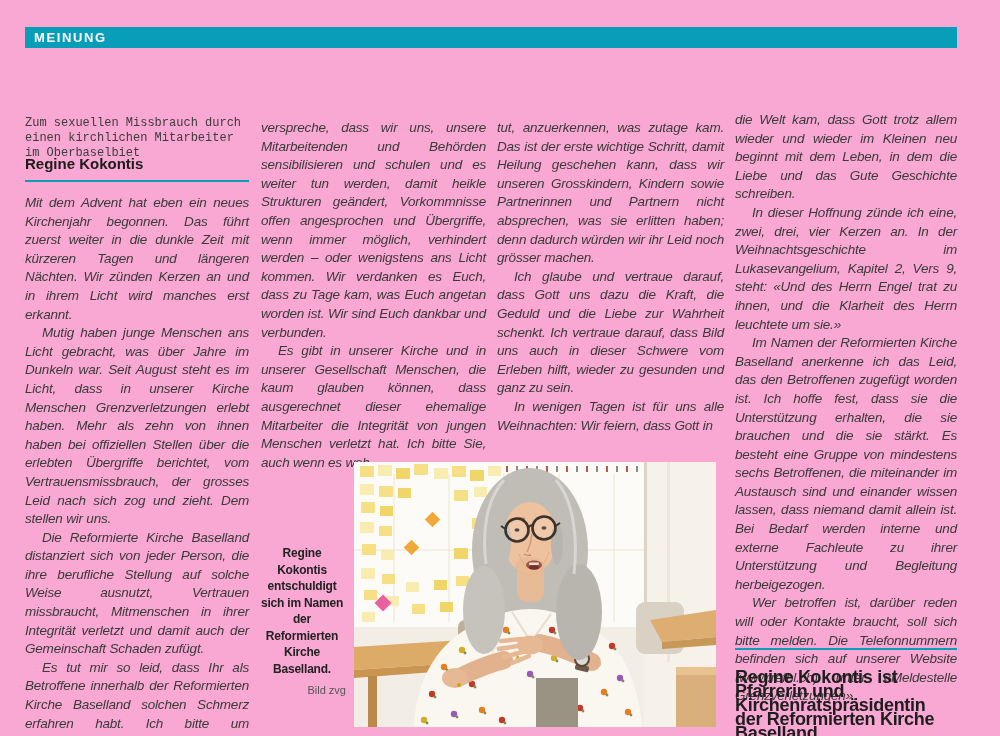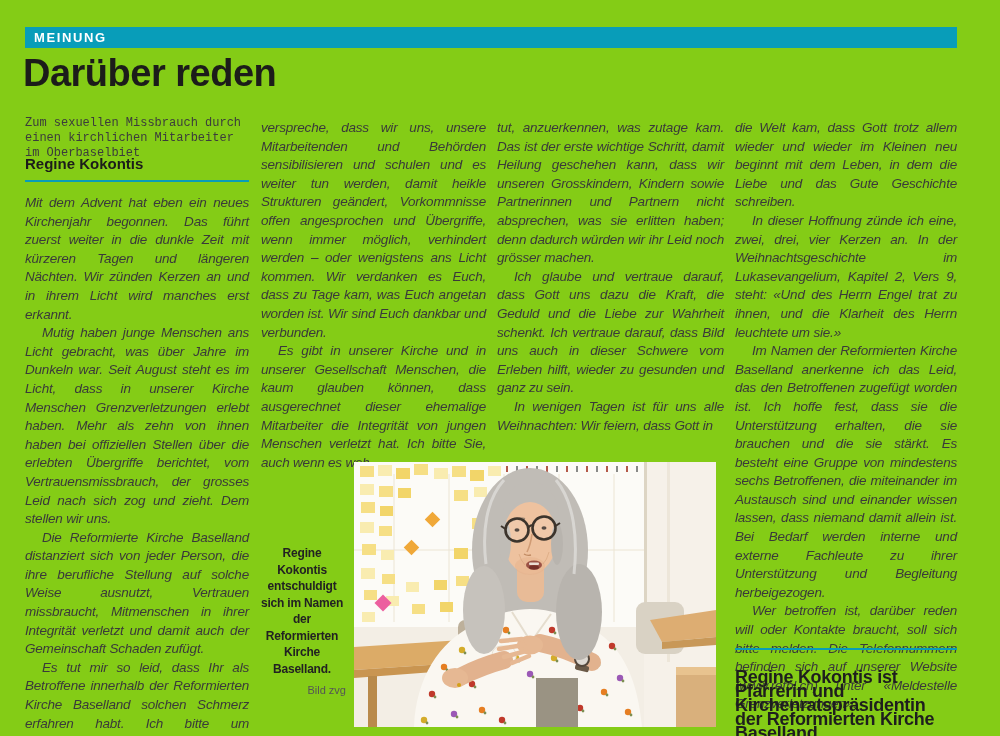--- a/index.html
+++ b/index.html
@@ -1,18 +1,18 @@
 <!DOCTYPE html>
 <html style="--accent: #089db9;"><head>
 <meta charset="utf-8">
 <style>
   :root{ --accent:#089db9; }
   html,body{margin:0;padding:0;background:#ffffff;}
   .page{
-    position:relative; width:1000px; height:736px; background:#84cc16;
+    position:relative; width:1000px; height:736px; background:#f9a8d4;
     overflow:hidden; font-family:"Liberation Sans",sans-serif;
   }
   .kicker{
     position:absolute; left:25px; top:27px; width:932px; height:21px;
     background:var(--accent); color:#fff; display:flex; align-items:center;
   }
   .kicker span{ font-size:13px; font-weight:bold; letter-spacing:1.6px; padding-left:9px; }
   .headline{
     position:absolute; left:23px; top:52px; margin:0;
     font-size:38px; font-weight:bold; color:#1c1c1a; letter-spacing:-0.5px;
@@ -28,21 +28,21 @@
   }
   .col{
     position:absolute; font-size:13.5px; line-height:18.6px; color:#3a3a3a;
     font-style:italic; text-align:justify; letter-spacing:-0.2px;
   }
   .col p{ margin:0; }
   .col p.ind{ text-indent:17px; }
   .col1{ left:25px;  top:194px; width:224px; }
   .col2{ left:261px; top:119px; width:225px; }
   .col3{ left:497px; top:119px; width:227px; }
-  .col4{ left:735px; top:119px; width:222px; }
+  .col4{ left:735px; top:111px; width:222px; }
   .caption{
     position:absolute; left:258px; top:545px; width:88px; text-align:center;
     font-size:12px; font-weight:bold; line-height:16.5px; color:#222; letter-spacing:-0.2px;
   }
   .credit{
     position:absolute; left:258px; top:684px; width:88px; text-align:right;
     font-size:11px; color:#555;
   }
   .photo{ position:absolute; left:354px; top:462px; width:362px; height:265px; margin:0; }
   .photo svg{ display:block; }
@@ -54,21 +54,20 @@
 </style>
 </head>
 <body>
 
 <div class="page">
 
   <div class="kicker">
     <span>MEINUNG</span>
   </div>
 
-  <h1 class="headline">Darüber reden</h1>
 
   <p class="subtitle">Zum sexuellen Missbrauch durch einen kirchlichen Mitarbeiter im Oberbaselbiet</p>
 
   <div class="author">Regine Kokontis</div>
 
   <div class="col col1">
     <p>Mit dem Advent hat eben ein neues Kirchenjahr begonnen. Das führt zuerst weiter in die dunkle Zeit mit kürzeren Tagen und längeren Nächten. Wir zünden Kerzen an und in ihrem Licht wird manches erst erkannt.</p>
     <p class="ind">Mutig haben junge Menschen ans Licht gebracht, was über Jahre im Dunkeln war. Seit August steht es im Licht, dass in unserer Kirche Menschen Grenzverletzungen erlebt haben. Mehr als zehn von ihnen haben bei offiziellen Stellen über die erlebten Übergriffe berichtet, vom Vertrauensmissbrauch, der grosses Leid nach sich zog und zieht. Dem stellen wir uns.</p>
     <p class="ind">Die Reformierte Kirche Baselland distanziert sich von jeder Person, die ihre berufliche Stellung auf solche Weise ausnutzt, Vertrauen missbraucht, Mitmenschen in ihrer Integrität verletzt und damit auch der Gemeinschaft Schaden zufügt.</p>
     <p class="ind">Es tut mir so leid, dass Ihr als Betroffene innerhalb der Reformierten Kirche Baselland solchen Schmerz erfahren habt. Ich bitte um Entschuldigung. Ich</p>

